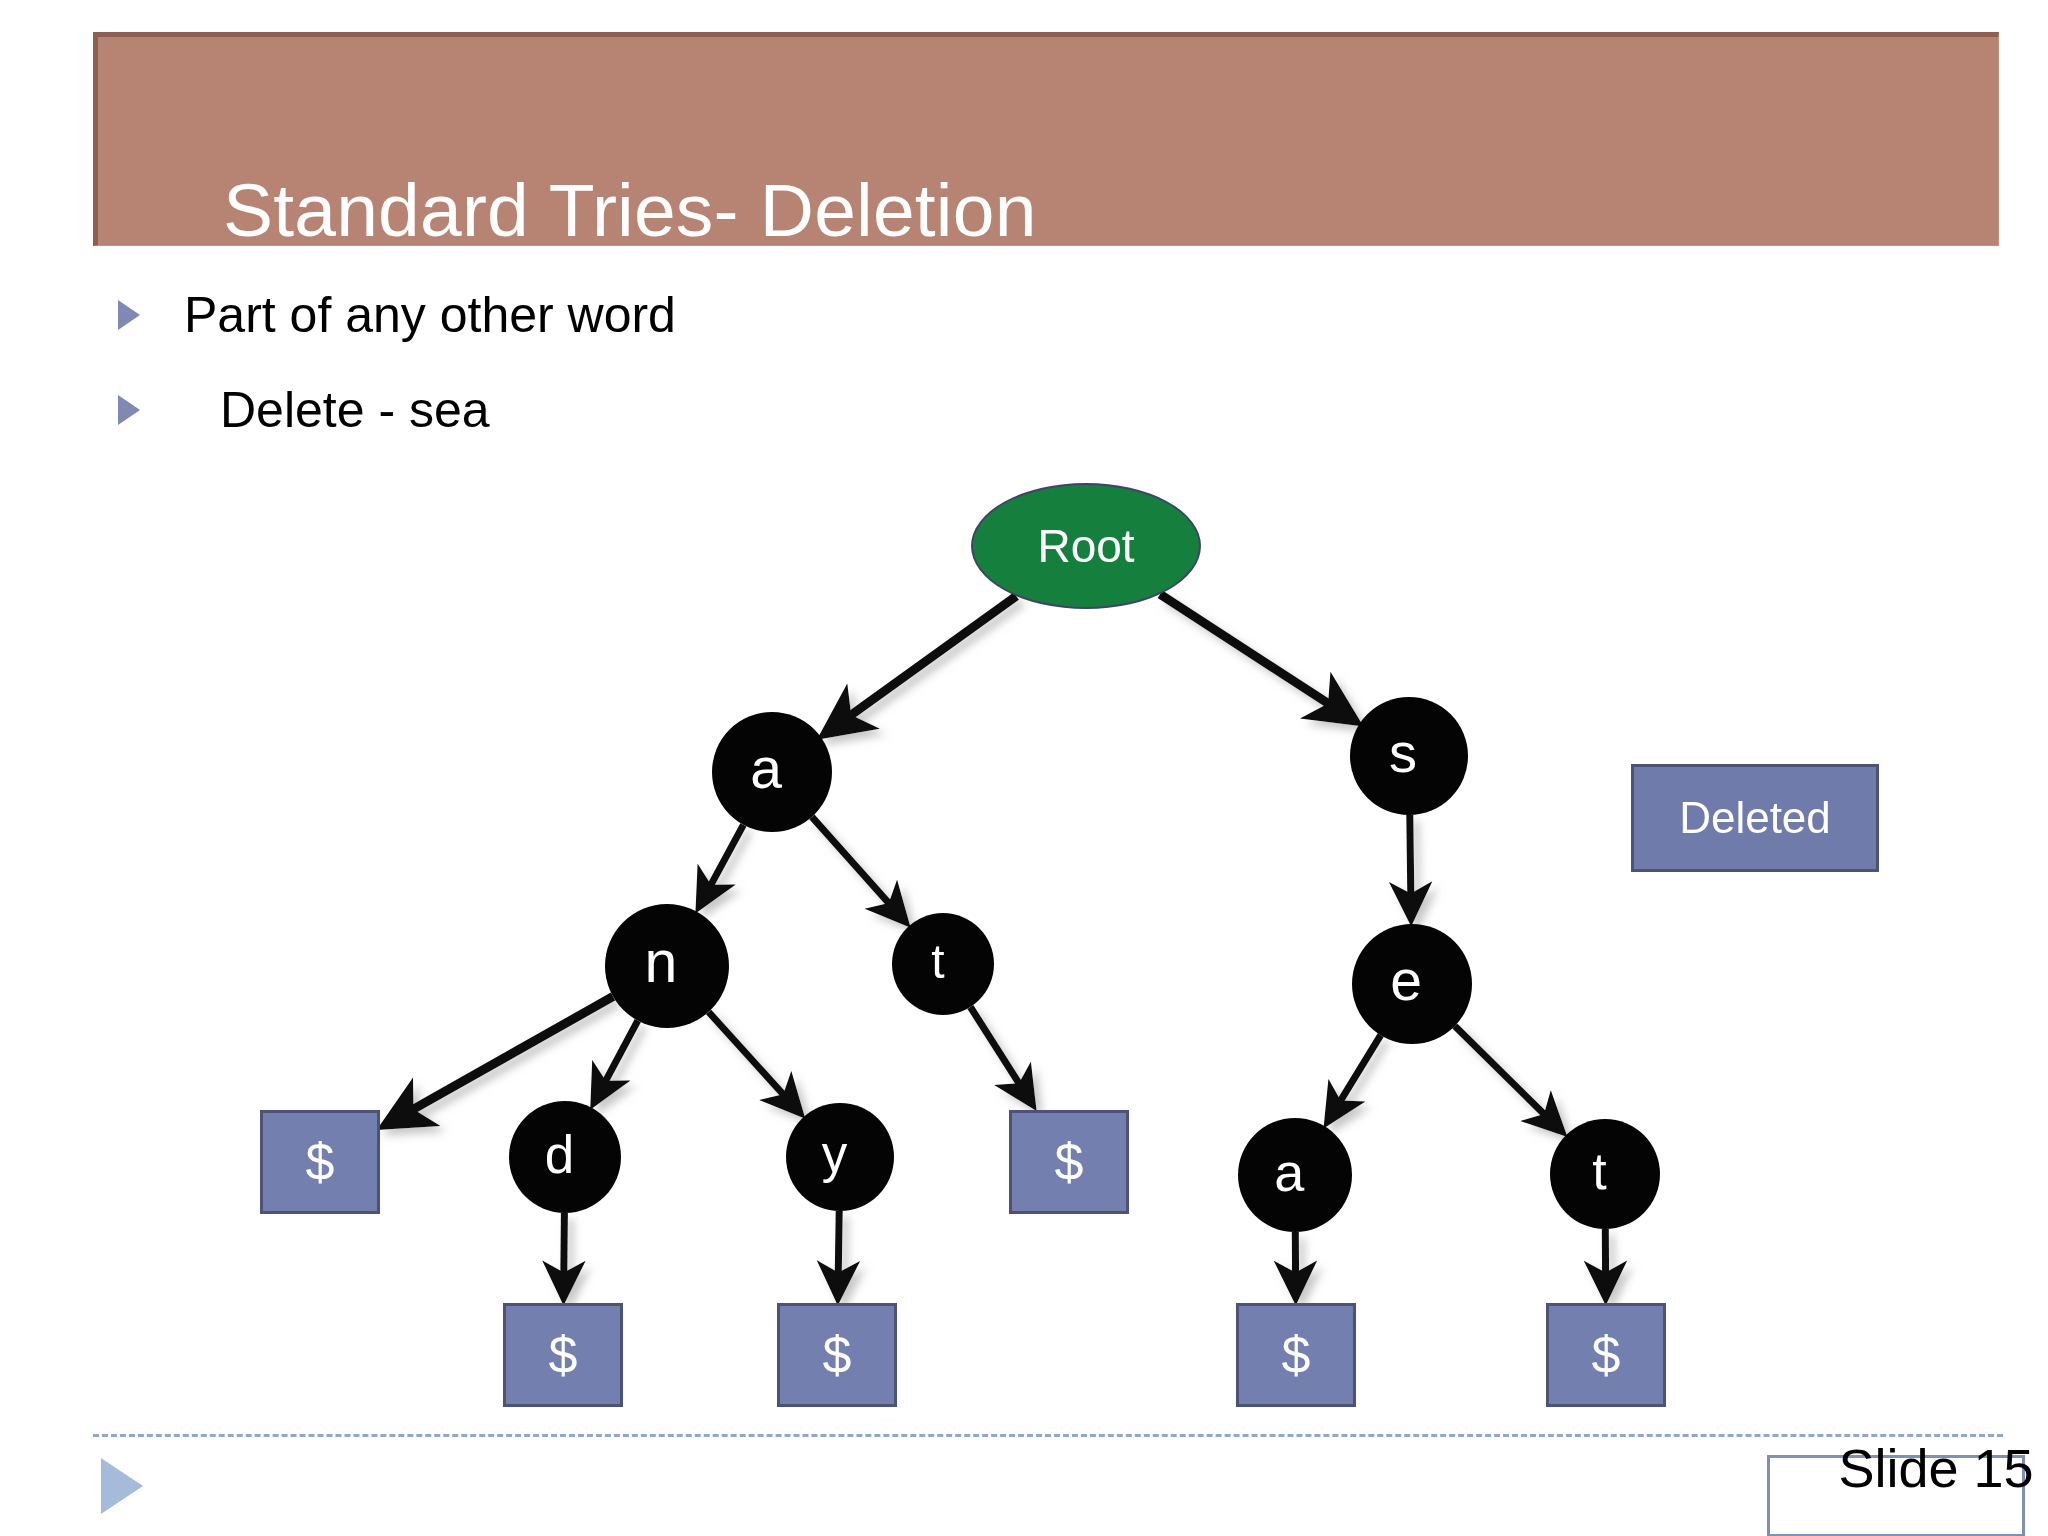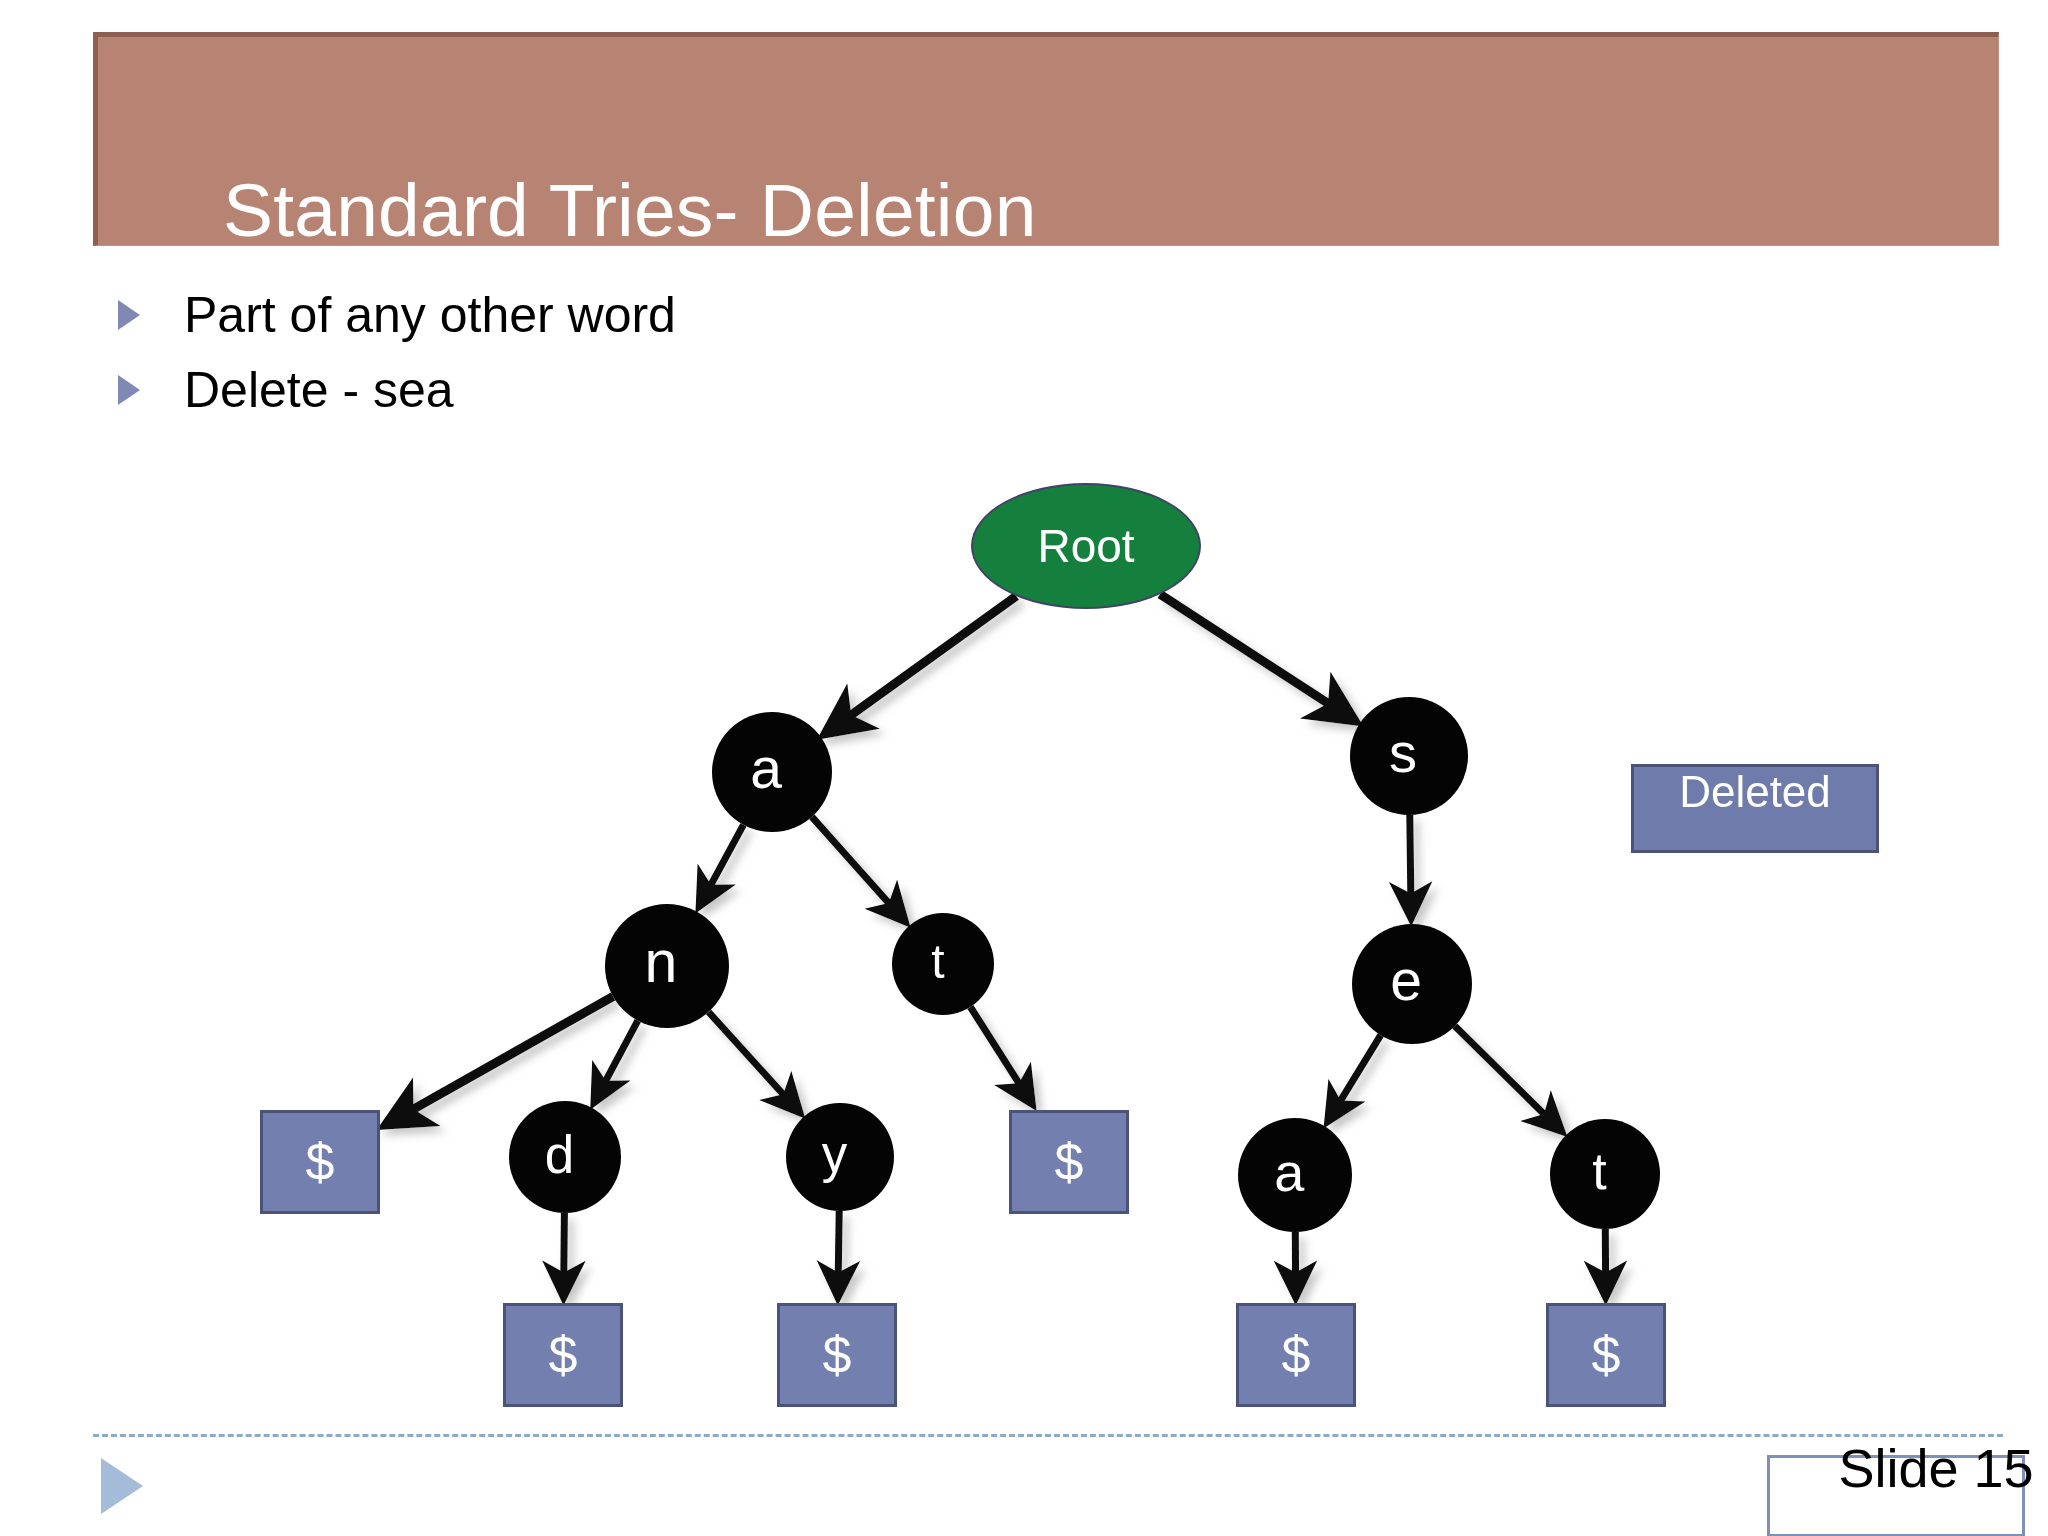--- a/index.html
+++ b/index.html
@@ -40,21 +40,21 @@
 
   
   .bullet-row{
     position:absolute;
     left:118px;
     display:flex;
     align-items:center;
     white-space:nowrap;
   }
   #bullet-row-0{top:285px;}
-  #bullet-row-1{top:360px;}
+  #bullet-row-1{top:380px;gap:36px;}
   .bullet-marker{
     width:0;height:0;
     border-left:22px solid #7f89b3;
     border-top:15px solid transparent;
     border-bottom:15px solid transparent;
     margin-right:44px;
     flex:0 0 auto;
   }
   .bullet-text{
     font-size:50px;
@@ -105,24 +105,24 @@
     border:3px solid #4c5378;
     display:flex;align-items:center;justify-content:center;
     color:#ffffff;
     font-size:52px;
     box-sizing:border-box;
   }
 
   #legend-deleted{
     position:absolute;
     left:1631px;top:764px;
-    width:248px;height:89px;
+    width:248px;height:108px;
     background:#6f7cab;
     border:3px solid #4c5378;
-    display:flex;align-items:flex-start;justify-content:center;
+    display:flex;align-items:center;justify-content:center;
     color:#ffffff;
     font-size:44px;
     box-sizing:border-box;
   }
 
   
   #footer-rule{
     position:absolute;
     left:93px;top:1434px;
     width:1910px;height:0;

